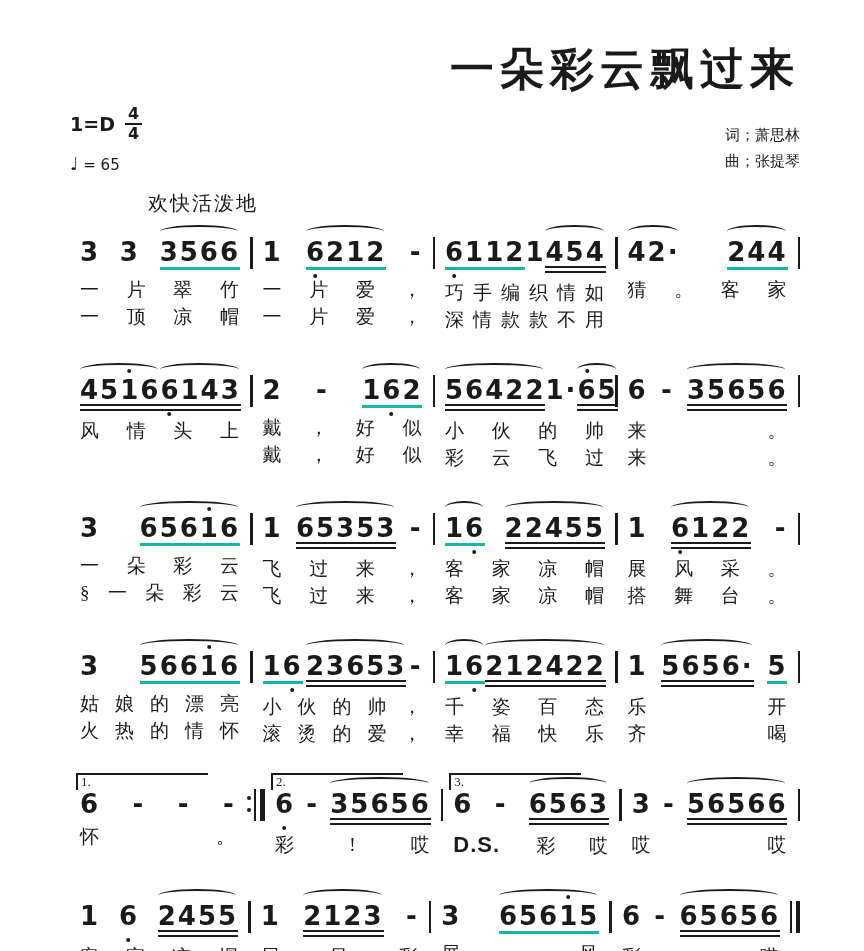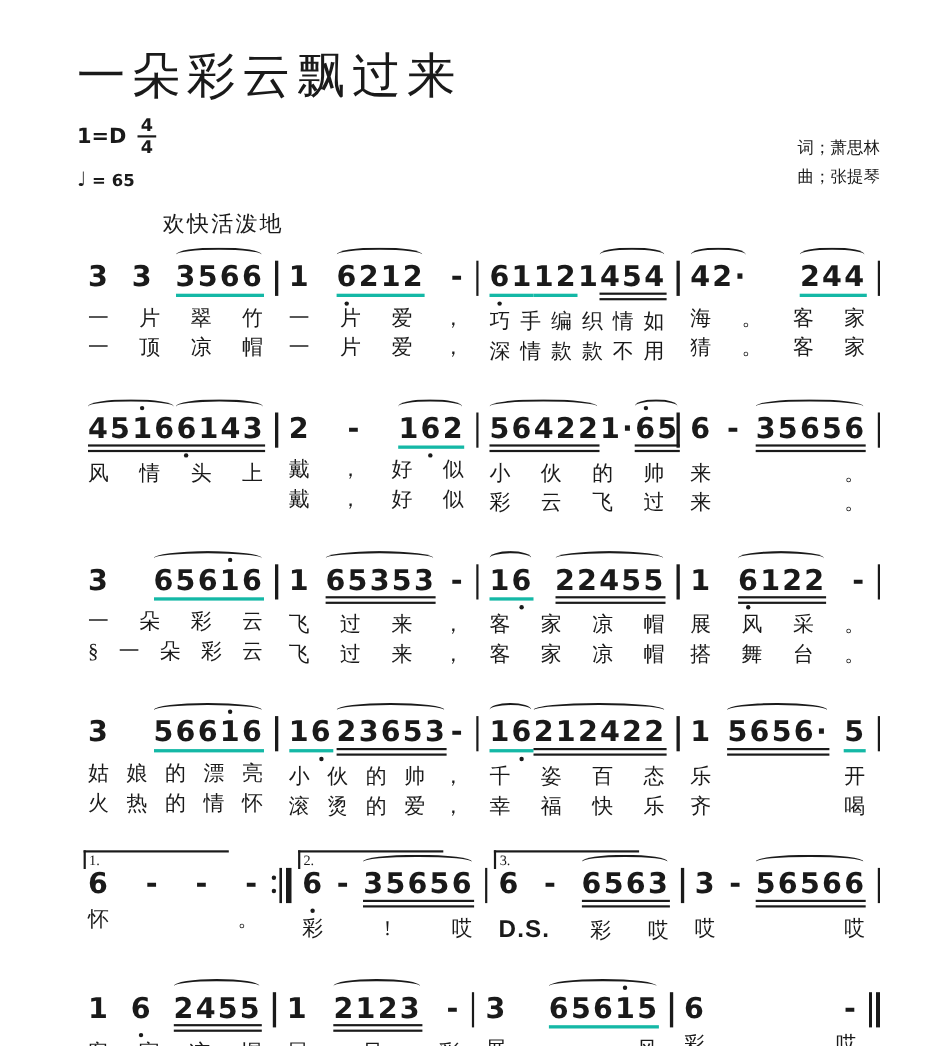--- a/index.html
+++ b/index.html
@@ -5,30 +5,30 @@
   html,body{margin:0;padding:0;}
   body{
     width:864px;height:951px;overflow:hidden;
     background:#ffffff;color:#1a1a1a;
     font-family:"Liberation Serif","DejaVu Serif",serif;
   }
   .page{padding:22px 64px 0 70px;}
 
   
   .title{
-    text-align:left;font-size:44px;font-weight:normal;
+    text-align:right;font-size:44px;font-weight:bold;
     letter-spacing:6px;margin:18px 0 6px 0;
   }
   .header-row{display:flex;justify-content:space-between;align-items:flex-end;margin-top:2px;}
   .key-block{font-family:"DejaVu Sans","Liberation Sans",sans-serif;}
   .key-line{display:flex;align-items:center;gap:10px;font-size:19px;font-weight:bold;}
   .timesig{display:inline-flex;flex-direction:column;align-items:center;line-height:1;font-size:16px;font-weight:bold;}
   .timesig .tnum{padding:1px 3px;}
   .timesig .tnum:first-child{border-bottom:2px solid #1a1a1a;}
-  .tempo-line{margin-top:10px;font-size:15px;font-weight:bold;}
+  .tempo-line{margin-top:10px;font-size:15px;}
   .tempo-note{font-family:"DejaVu Sans",sans-serif;font-size:18px;}
   .credits{text-align:left;font-size:15px;line-height:1.75;margin-top:2px;}
   .expression{font-size:20px;margin:16px 0 0 78px;letter-spacing:2px;}
 
   
   .score{margin-top:4px;}
   .system{display:flex;align-items:flex-start;margin-bottom:26px;}
   .measure{flex:1 1 0;position:relative;min-width:0;}
   .m-notes{
     display:flex;justify-content:space-between;align-items:baseline;
@@ -131,21 +131,20 @@
           </div>
           <div class="m-lyric">巧手编织情如</div>
           <div class="m-lyric">深情款款不用</div>
         </div>
         <span class="bar single"></span>
         <div class="measure">
           <div class="m-notes">
             <span class="group"><i class="slur"></i><span class="ch">4</span><span class="ch">2</span><span class="ch">·</span></span>
             <span class="group u1"><i class="slur"></i><span class="ch">2</span><span class="ch">4</span><span class="ch">4</span></span>
           </div>
-          <div class="m-lyric">海。客家</div>
           <div class="m-lyric">猜。客家</div>
         </div>
         <span class="bar single"></span>
       </div>
       <div class="system">
         <div class="measure">
           <div class="m-notes">
             <span class="group u2"><i class="slur"></i><span class="ch">4</span><span class="ch">5</span><span class="ch">1<i class="dot hi"></i></span><span class="ch">6</span></span>
             <span class="group u2"><i class="slur"></i><span class="ch">6<i class="dot lo"></i></span><span class="ch">1</span><span class="ch">4</span><span class="ch">3</span></span>
           </div>
@@ -329,19 +328,20 @@
             <span class="group"><span class="ch">3</span></span>
             <span class="group u1"><i class="slur"></i><span class="ch">6</span><span class="ch">5</span><span class="ch">6</span><span class="ch">1<i class="dot hi"></i></span><span class="ch">5</span></span>
           </div>
           <div class="m-lyric">展风</div>
         </div>
         <span class="bar single"></span>
         <div class="measure">
           <div class="m-notes">
             <span class="group"><span class="ch">6</span></span>
             <span class="group"><span class="ch">-</span></span>
+            <span class="group u2"><i class="slur"></i><span class="ch">6</span><span class="ch">5</span><span class="ch">6</span><span class="ch">5</span><span class="ch">6</span></span>
           </div>
           <div class="m-lyric">彩哎</div>
         </div>
         <span class="bar final"></span>
       </div>
     </div>
 </div>
 
 </body></html>

